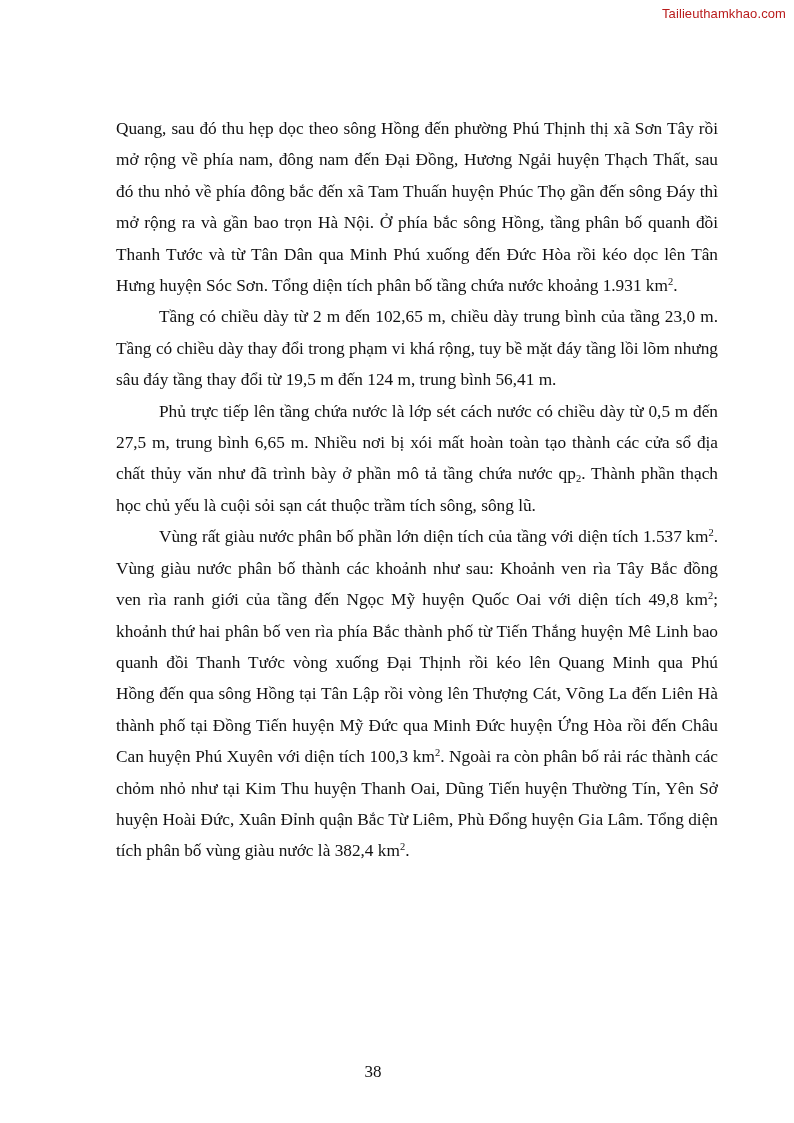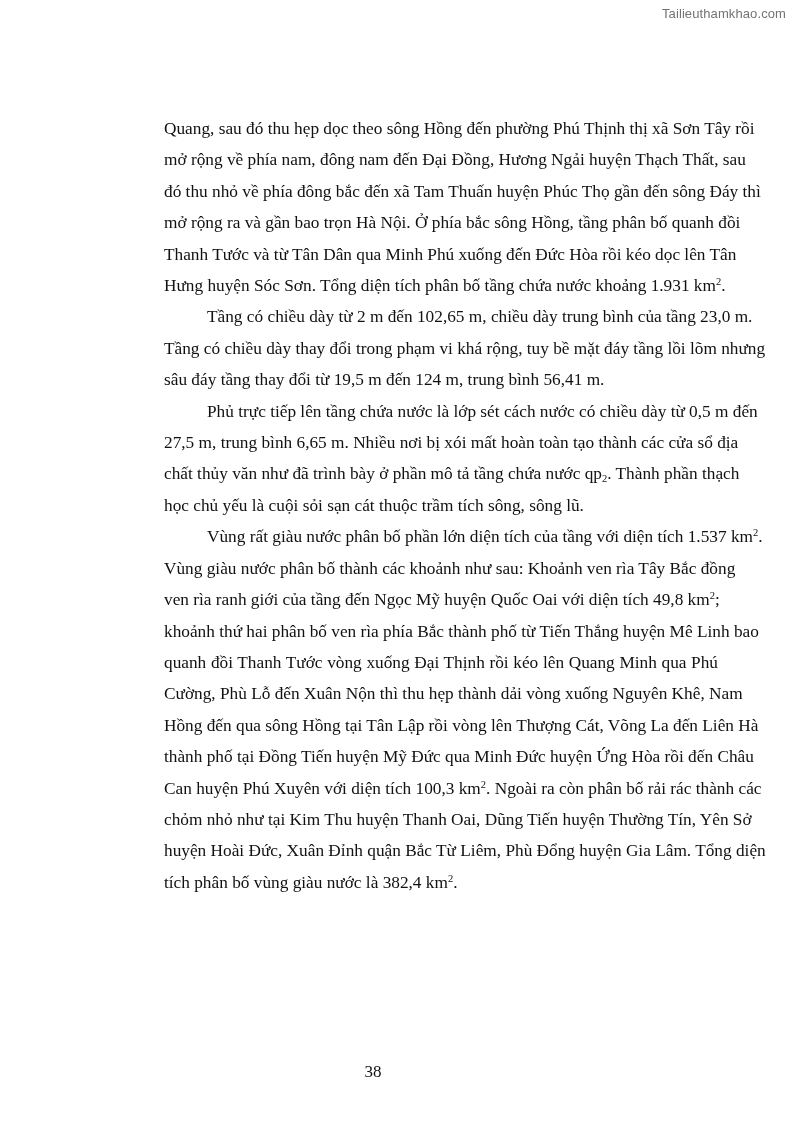--- a/index.html
+++ b/index.html
@@ -14,41 +14,40 @@
     overflow: hidden;
     font-family: "Liberation Serif", "DejaVu Serif", serif;
     color: #111111;
   }
   .watermark {
     position: absolute;
     top: 6px;
     right: 8px;
     font-family: "Liberation Sans", "DejaVu Sans", sans-serif;
     font-size: 13px;
-    color: #737373;
+    color: #b91c1c;
     letter-spacing: 0.1px;
   }
   .page-body {
     position: absolute;
     left: 116px;
     top: 113px;
     width: 602px;
   }
   .paragraph {
     margin: 0;
     font-size: 17.3px;
     line-height: 31.4px;
     text-align: justify;
   }
   .paragraph .line {
     display: block;
     text-align: justify;
     text-align-last: justify;
     white-space: nowrap;
-    margin-left: 48px;
   }
   .paragraph .line.last {
     text-align-last: left;
   }
   .paragraph .line.indent {
     padding-left: 43px;
   }
   sup, sub {
     font-size: 10.5px;
     line-height: 0;
@@ -92,21 +91,20 @@
     <span class="line"><span>chất thủy văn như đã trình bày ở phần mô tả tầng chứa nước qp</span><sub>2</sub><span>. Thành phần thạch</span></span>
     <span class="line last"><span>học chủ yếu là cuội sỏi sạn cát thuộc trầm tích sông, sông lũ.</span></span>
   </p>
 
   <p class="paragraph">
     <span class="line indent"><span>Vùng rất giàu nước phân bố phần lớn diện tích của tầng với diện tích 1.537 km</span><sup>2</sup><span>.</span></span>
     <span class="line"><span>Vùng giàu nước phân bố thành các khoảnh như sau: Khoảnh ven rìa Tây Bắc đồng</span></span>
     <span class="line"><span>ven rìa ranh giới của tầng đến Ngọc Mỹ huyện Quốc Oai với diện tích 49,8 km</span><sup>2</sup><span>;</span></span>
     <span class="line"><span>khoảnh thứ hai phân bố ven rìa phía Bắc thành phố từ Tiến Thắng huyện Mê Linh bao</span></span>
     <span class="line"><span>quanh đồi Thanh Tước vòng xuống Đại Thịnh rồi kéo lên Quang Minh qua Phú</span></span>
-    <span class="line"><span>Cường, Phù Lỗ đến Xuân Nộn thì thu hẹp thành dải vòng xuống Nguyên Khê, Nam</span></span>
     <span class="line"><span>Hồng đến qua sông Hồng tại Tân Lập rồi vòng lên Thượng Cát, Võng La đến Liên Hà</span></span>
     <span class="line"><span>thành phố tại Đồng Tiến huyện Mỹ Đức qua Minh Đức huyện Ứng Hòa rồi đến Châu</span></span>
     <span class="line"><span>Can huyện Phú Xuyên với diện tích 100,3 km</span><sup>2</sup><span>. Ngoài ra còn phân bố rải rác thành các</span></span>
     <span class="line"><span>chỏm nhỏ như tại Kim Thu huyện Thanh Oai, Dũng Tiến huyện Thường Tín, Yên Sở</span></span>
     <span class="line"><span>huyện Hoài Đức, Xuân Đỉnh quận Bắc Từ Liêm, Phù Đổng huyện Gia Lâm. Tổng diện</span></span>
     <span class="line last"><span>tích phân bố vùng giàu nước là 382,4 km</span><sup>2</sup><span>.</span></span>
   </p>
 </div>
 
 <div class="page-number">38</div>

